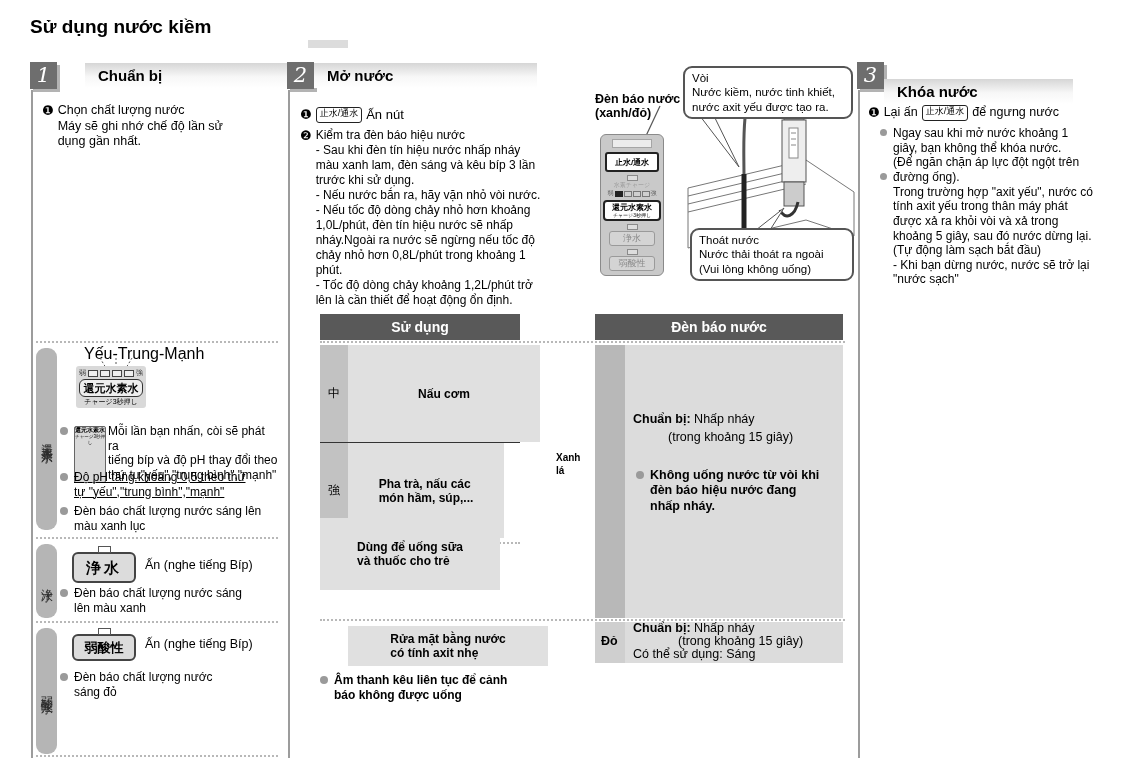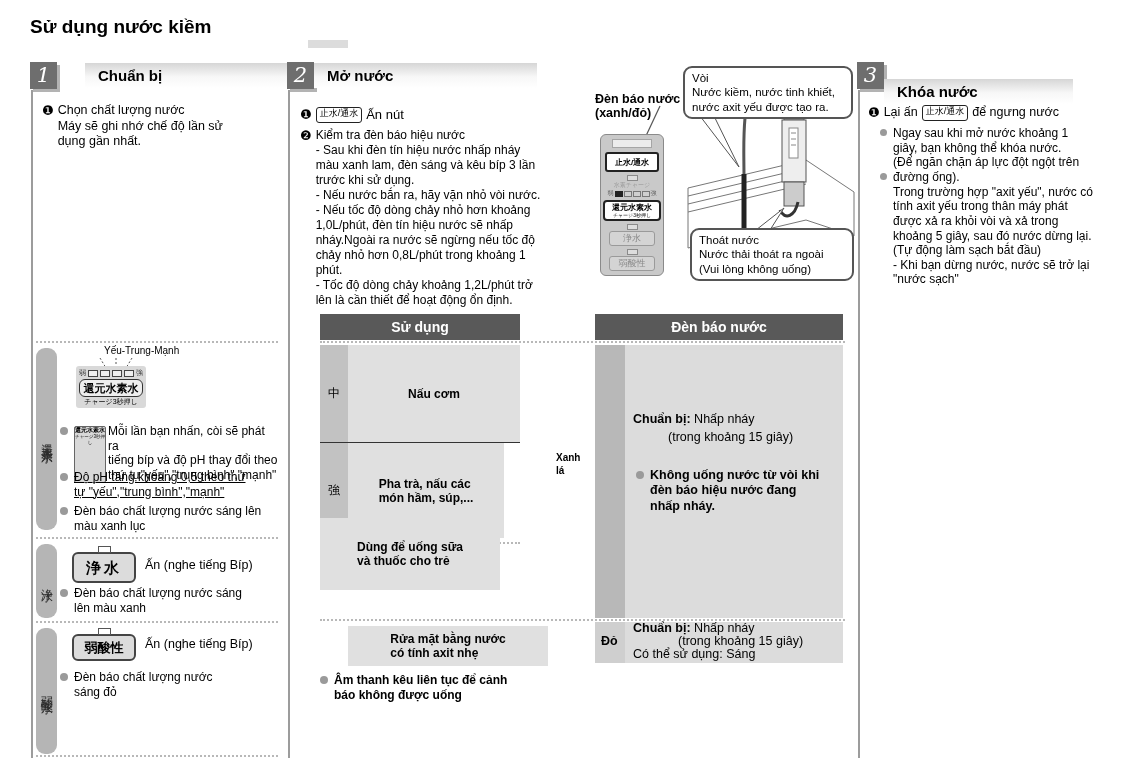--- a/index.html
+++ b/index.html
@@ -86,21 +86,21 @@
 Máy sẽ ghi nhớ chế độ lần sử
 dụng gần nhất.</span>
   </div>
 
   <div class="abs dotl" style="left:36px;top:341px;width:242px;"></div>
   <div class="abs dotl" style="left:36px;top:537px;width:242px;"></div>
   <div class="abs dotl" style="left:36px;top:621px;width:242px;"></div>
   <div class="abs dotl" style="left:36px;top:755px;width:242px;"></div>
 
   <div class="abs vtab" style="left:36px;top:348px;height:182px;">還元水素水</div>
-  <div class="abs" style="left:104px;top:345px;font-size:10px;">Yếu-Trung-Mạnh</div>
+  <div class="abs" style="left:84px;top:345px;font-size:16px;">Yếu-Trung-Mạnh</div>
   <svg class="abs" style="left:92px;top:358px;" width="50" height="10">
     <line x1="8" y1="0" x2="14" y2="10" stroke="#555" stroke-width="1" stroke-dasharray="2,2"></line>
     <line x1="24" y1="0" x2="24" y2="10" stroke="#555" stroke-width="1" stroke-dasharray="2,2"></line>
     <line x1="40" y1="0" x2="34" y2="10" stroke="#555" stroke-width="1" stroke-dasharray="2,2"></line>
   </svg>
   <div class="abs modebox" style="left:76px;top:366px;width:64px;">
     <div class="segrow">
       <span class="cap">弱</span>
       <span class="seg"></span>
         <span class="seg"></span>
@@ -179,21 +179,21 @@
 chảy nhỏ hơn 0,8L/phút trong khoảng 1
 phút.
 - Tốc độ dòng chảy khoảng 1,2L/phút trở
 lên là cần thiết để hoạt động ổn định.</span>
   </div>
 
   <div class="abs hdrbar" style="left:320px;top:314px;width:200px;height:26px;">Sử dụng</div>
   <div class="abs dotl" style="left:320px;top:341px;width:525px;"></div>
 
   <div class="abs lvlc" style="left:320px;top:345px;width:28px;height:97px;">中</div>
-  <div class="abs cellc b" style="left:348px;top:345px;width:172px;height:97px;">
+  <div class="abs cellc b" style="left:348px;top:345px;width:192px;height:97px;">
     <span class="pre">Nấu cơm</span>
   </div>
   <div class="abs" style="left:320px;top:442px;width:200px;height:1px;background:#333;"></div>
   <div class="abs lvlc" style="left:320px;top:443px;width:28px;height:95px;">強</div>
   <div class="abs cellc b" style="left:348px;top:443px;width:156px;height:95px;">
     <span class="pre" style="text-align:left;">Pha trà, nấu các
 món hầm, súp,...</span>
   </div>
 
   <div class="abs dotl" style="left:320px;top:542px;width:200px;"></div>

